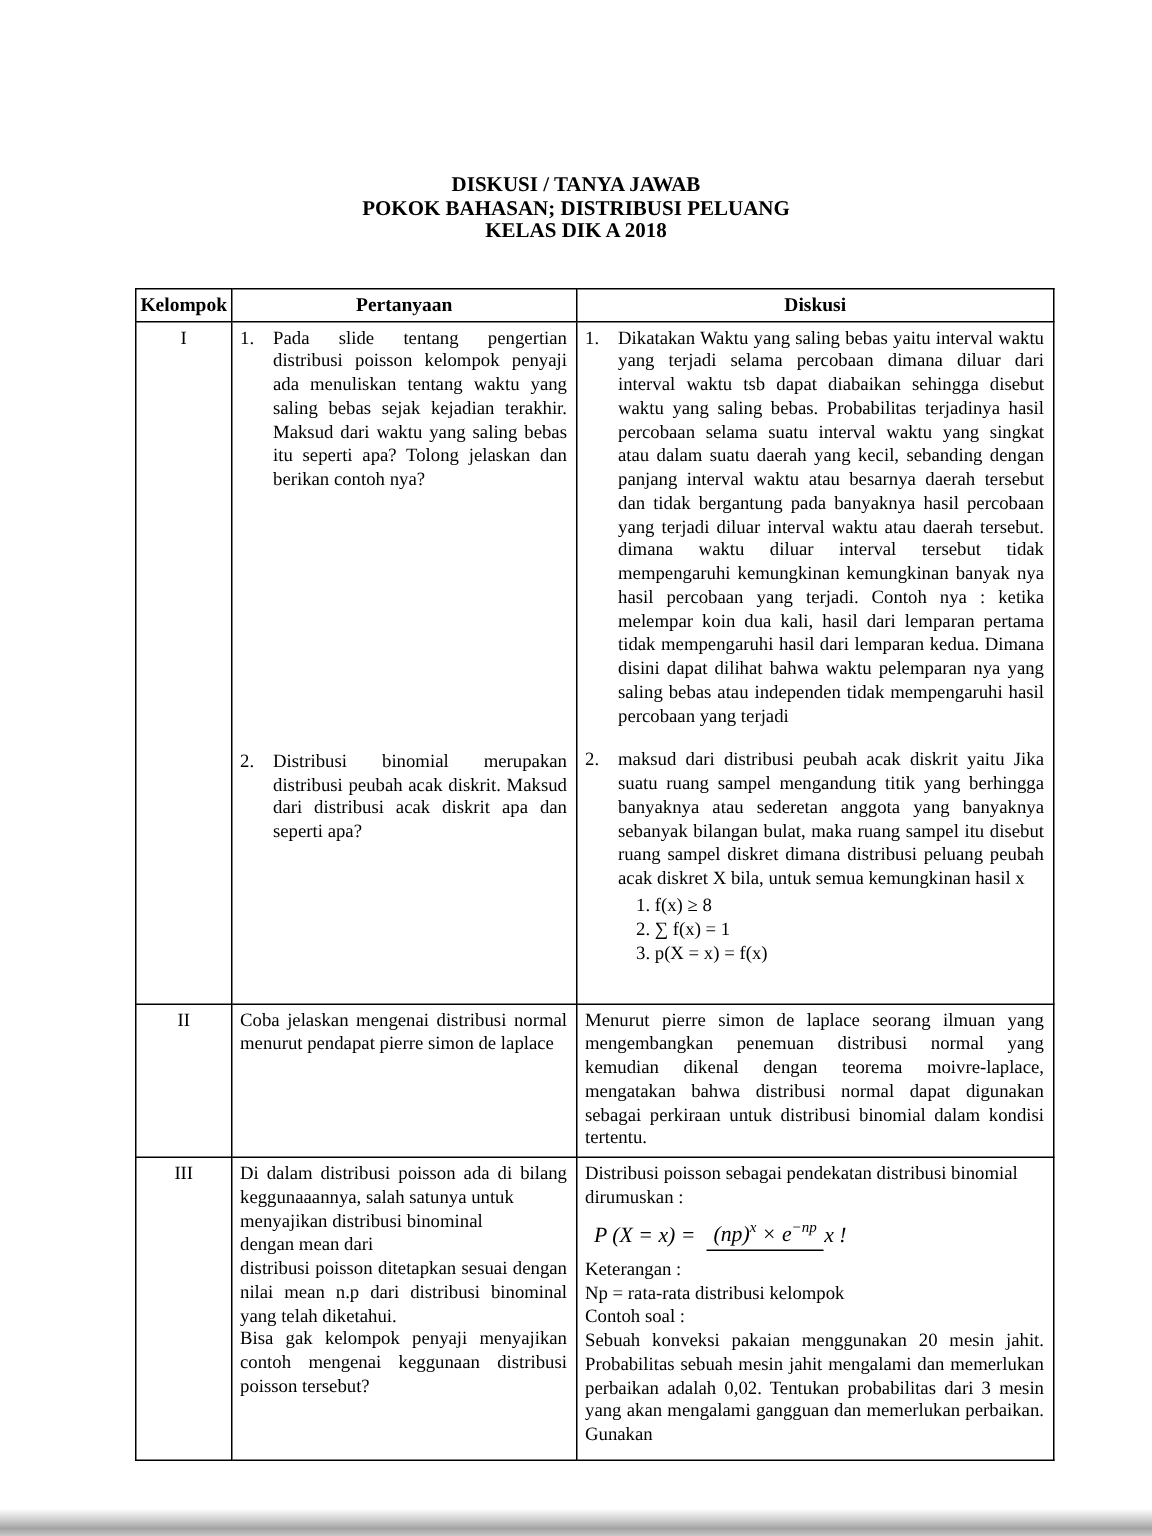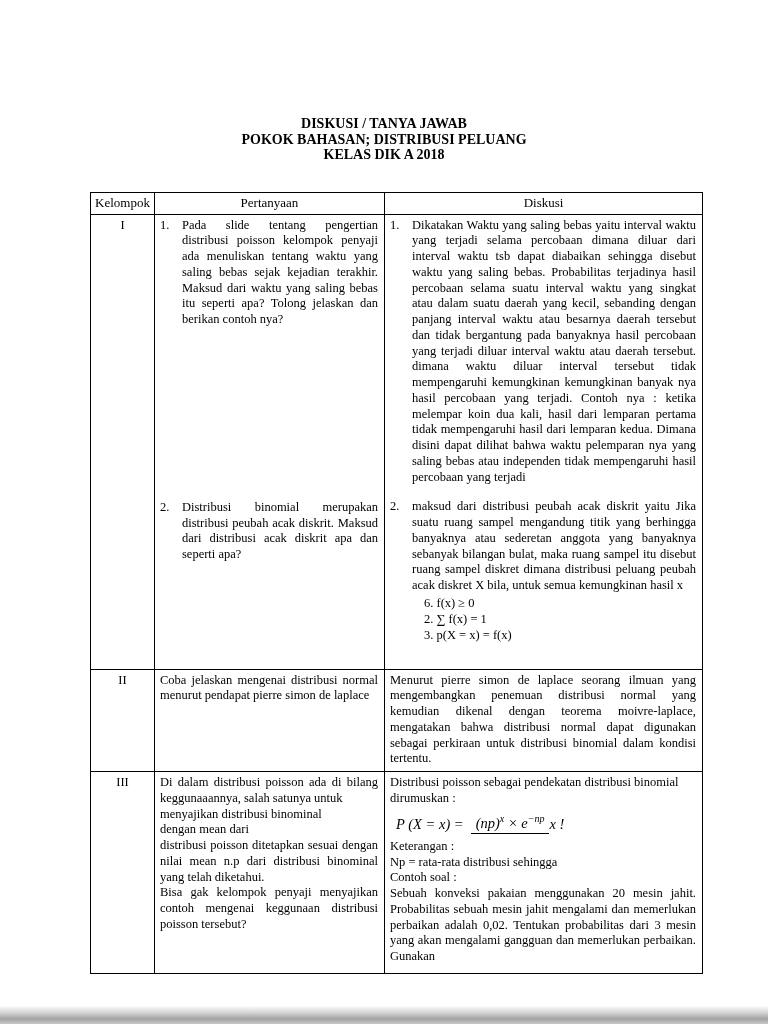--- a/index.html
+++ b/index.html
@@ -6,21 +6,21 @@
   html,body { background:#ffffff; }
   body {
     width:768px; height:1024px; position:relative; overflow:hidden;
     font-family:"Liberation Serif", serif; color:#000;
   }
   .title-block { padding-top:116px; text-align:center; font-weight:bold;
     font-size:14px; line-height:15.5px; }
   table.doc-table { margin:29px 0 0 90px; width:612px; border-collapse:collapse;
     table-layout:fixed; }
   td, th { border:1.5px solid #000; vertical-align:top; }
-  th { font-size:13px; font-weight:normal; padding:2px 2px 3px; }
+  th { font-size:13px; font-weight:bold; padding:2px 2px 3px; }
   .col-kel { width:64px; }
   .col-per { width:230px; }
   .col-dis { width:318px; }
   .kel-cell { text-align:center; font-size:12.5px; padding-top:3px; }
   .cell { font-size:12.5px; line-height:1.26; padding:3px 6px 4px 5px;
     text-align:justify; }
   .item { display:flex; }
   .item .num { flex:0 0 22px; }
   .item .txt { flex:1 1 auto; text-align:justify; }
   .per-gap { margin-top:172px; }
@@ -78,21 +78,21 @@
     <td class="cell">
       <div class="item">
         <span class="num">1.</span>
         <span class="txt">Dikatakan Waktu yang saling bebas yaitu interval waktu yang terjadi selama percobaan dimana diluar dari interval waktu tsb dapat diabaikan sehingga disebut waktu yang saling bebas. Probabilitas terjadinya hasil percobaan selama suatu interval waktu yang singkat atau dalam suatu daerah yang kecil, sebanding dengan panjang interval waktu atau besarnya daerah tersebut dan tidak bergantung pada banyaknya hasil percobaan yang terjadi diluar interval waktu atau daerah tersebut. dimana waktu diluar interval tersebut tidak mempengaruhi kemungkinan kemungkinan banyak nya hasil percobaan yang terjadi. Contoh nya : ketika melempar koin dua kali, hasil dari lemparan pertama tidak mempengaruhi hasil dari lemparan kedua. Dimana disini dapat dilihat bahwa waktu pelemparan nya yang saling bebas atau independen tidak mempengaruhi hasil percobaan yang terjadi</span>
       </div>
       <div class="item dis-gap">
         <span class="num">2.</span>
         <span class="txt">
           <span>maksud dari distribusi peubah acak diskrit yaitu Jika suatu ruang sampel mengandung titik yang berhingga banyaknya atau sederetan anggota yang banyaknya sebanyak bilangan bulat, maka ruang sampel itu disebut ruang sampel diskret dimana distribusi peluang peubah acak diskret X bila, untuk semua kemungkinan hasil x</span>
           <span class="sublist" style="display:block;">
-            <div>6.  f(x) ≥ 0</div>
+            <div>1.  f(x) ≥ 8</div>
             <div>2.  ∑ f(x) = 1</div>
             <div>3.  p(X = x) = f(x)</div>
           </span>
         </span>
       </div>
     </td>
   </tr>
 
   <tr class="r2">
     <td class="kel-cell">II</td>
@@ -114,21 +114,21 @@
       <div class="formula">
         <span>P (X = x) =</span>
         <span class="frac">
           <span class="frac-num"><span>(np)</span><sup>x</sup>
             <span>×</span>
             <span>e</span><sup>−np</sup></span>
           <span class="frac-den">x !</span>
         </span>
       </div>
       <div class="left">Keterangan :</div>
-      <div class="left">Np = rata-rata distribusi sehingga</div>
+      <div class="left">Np = rata-rata distribusi kelompok</div>
       <div class="left">Contoh soal :</div>
       <div>Sebuah konveksi pakaian menggunakan 20 mesin jahit. Probabilitas sebuah mesin jahit mengalami dan memerlukan perbaikan adalah 0,02. Tentukan probabilitas dari 3 mesin yang akan mengalami gangguan dan memerlukan perbaikan. Gunakan</div>
     </td>
   </tr>
 </tbody>
   </table>
 
 <div class="page-bottom-shadow"></div>
 
 </body></html>

